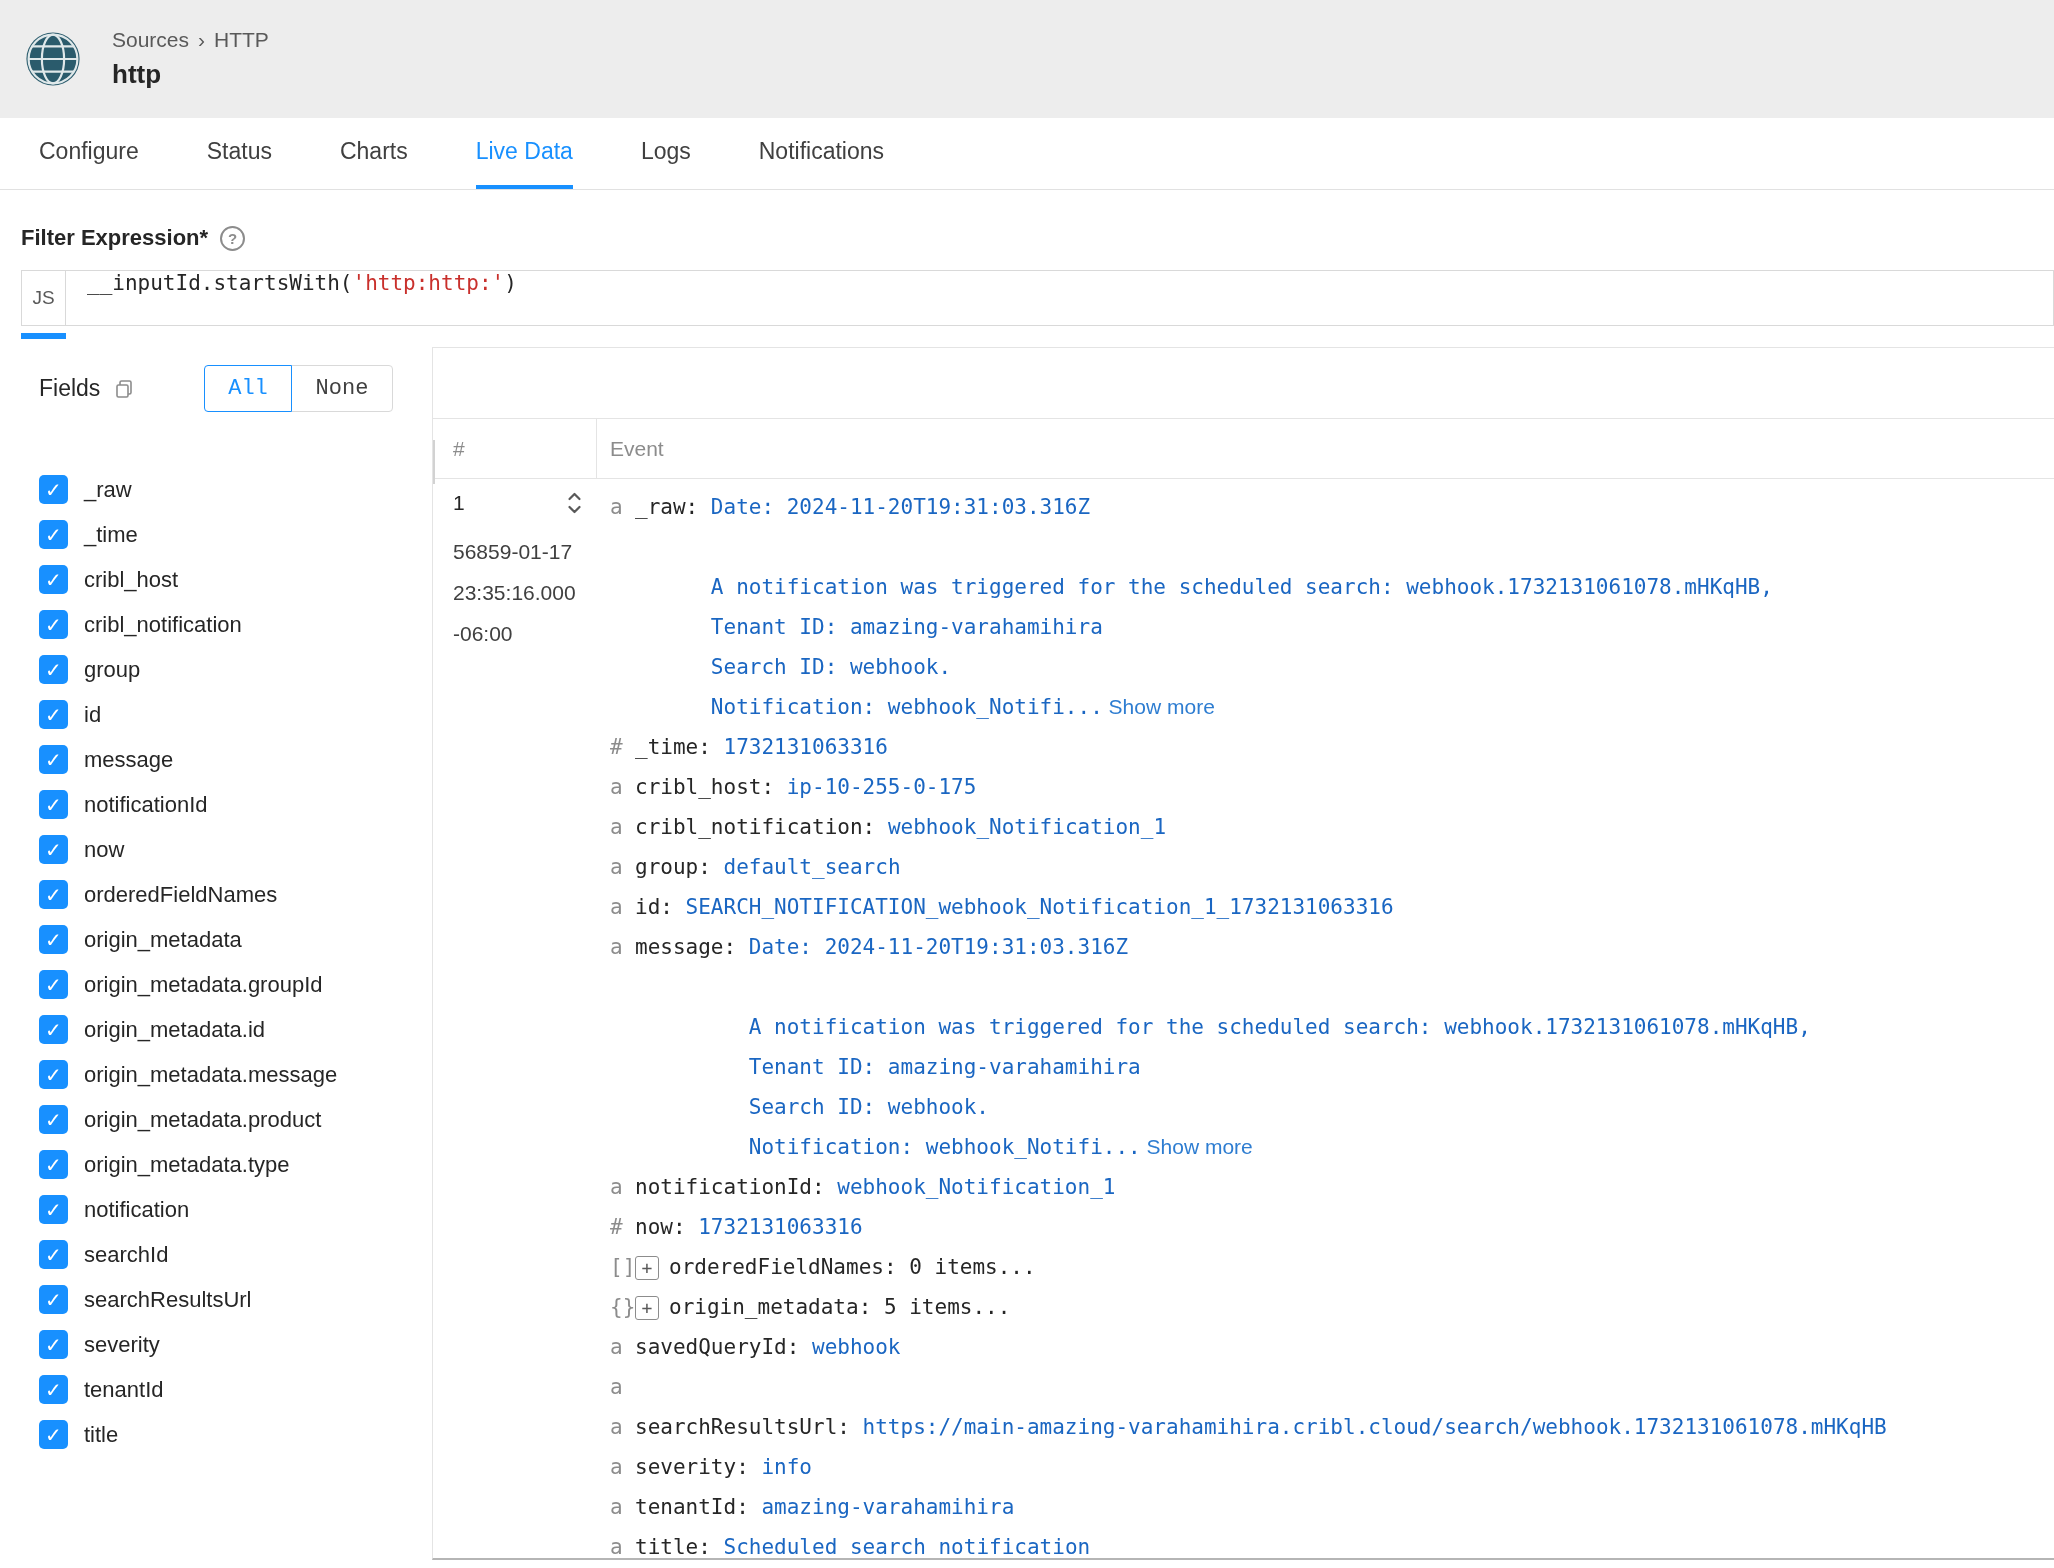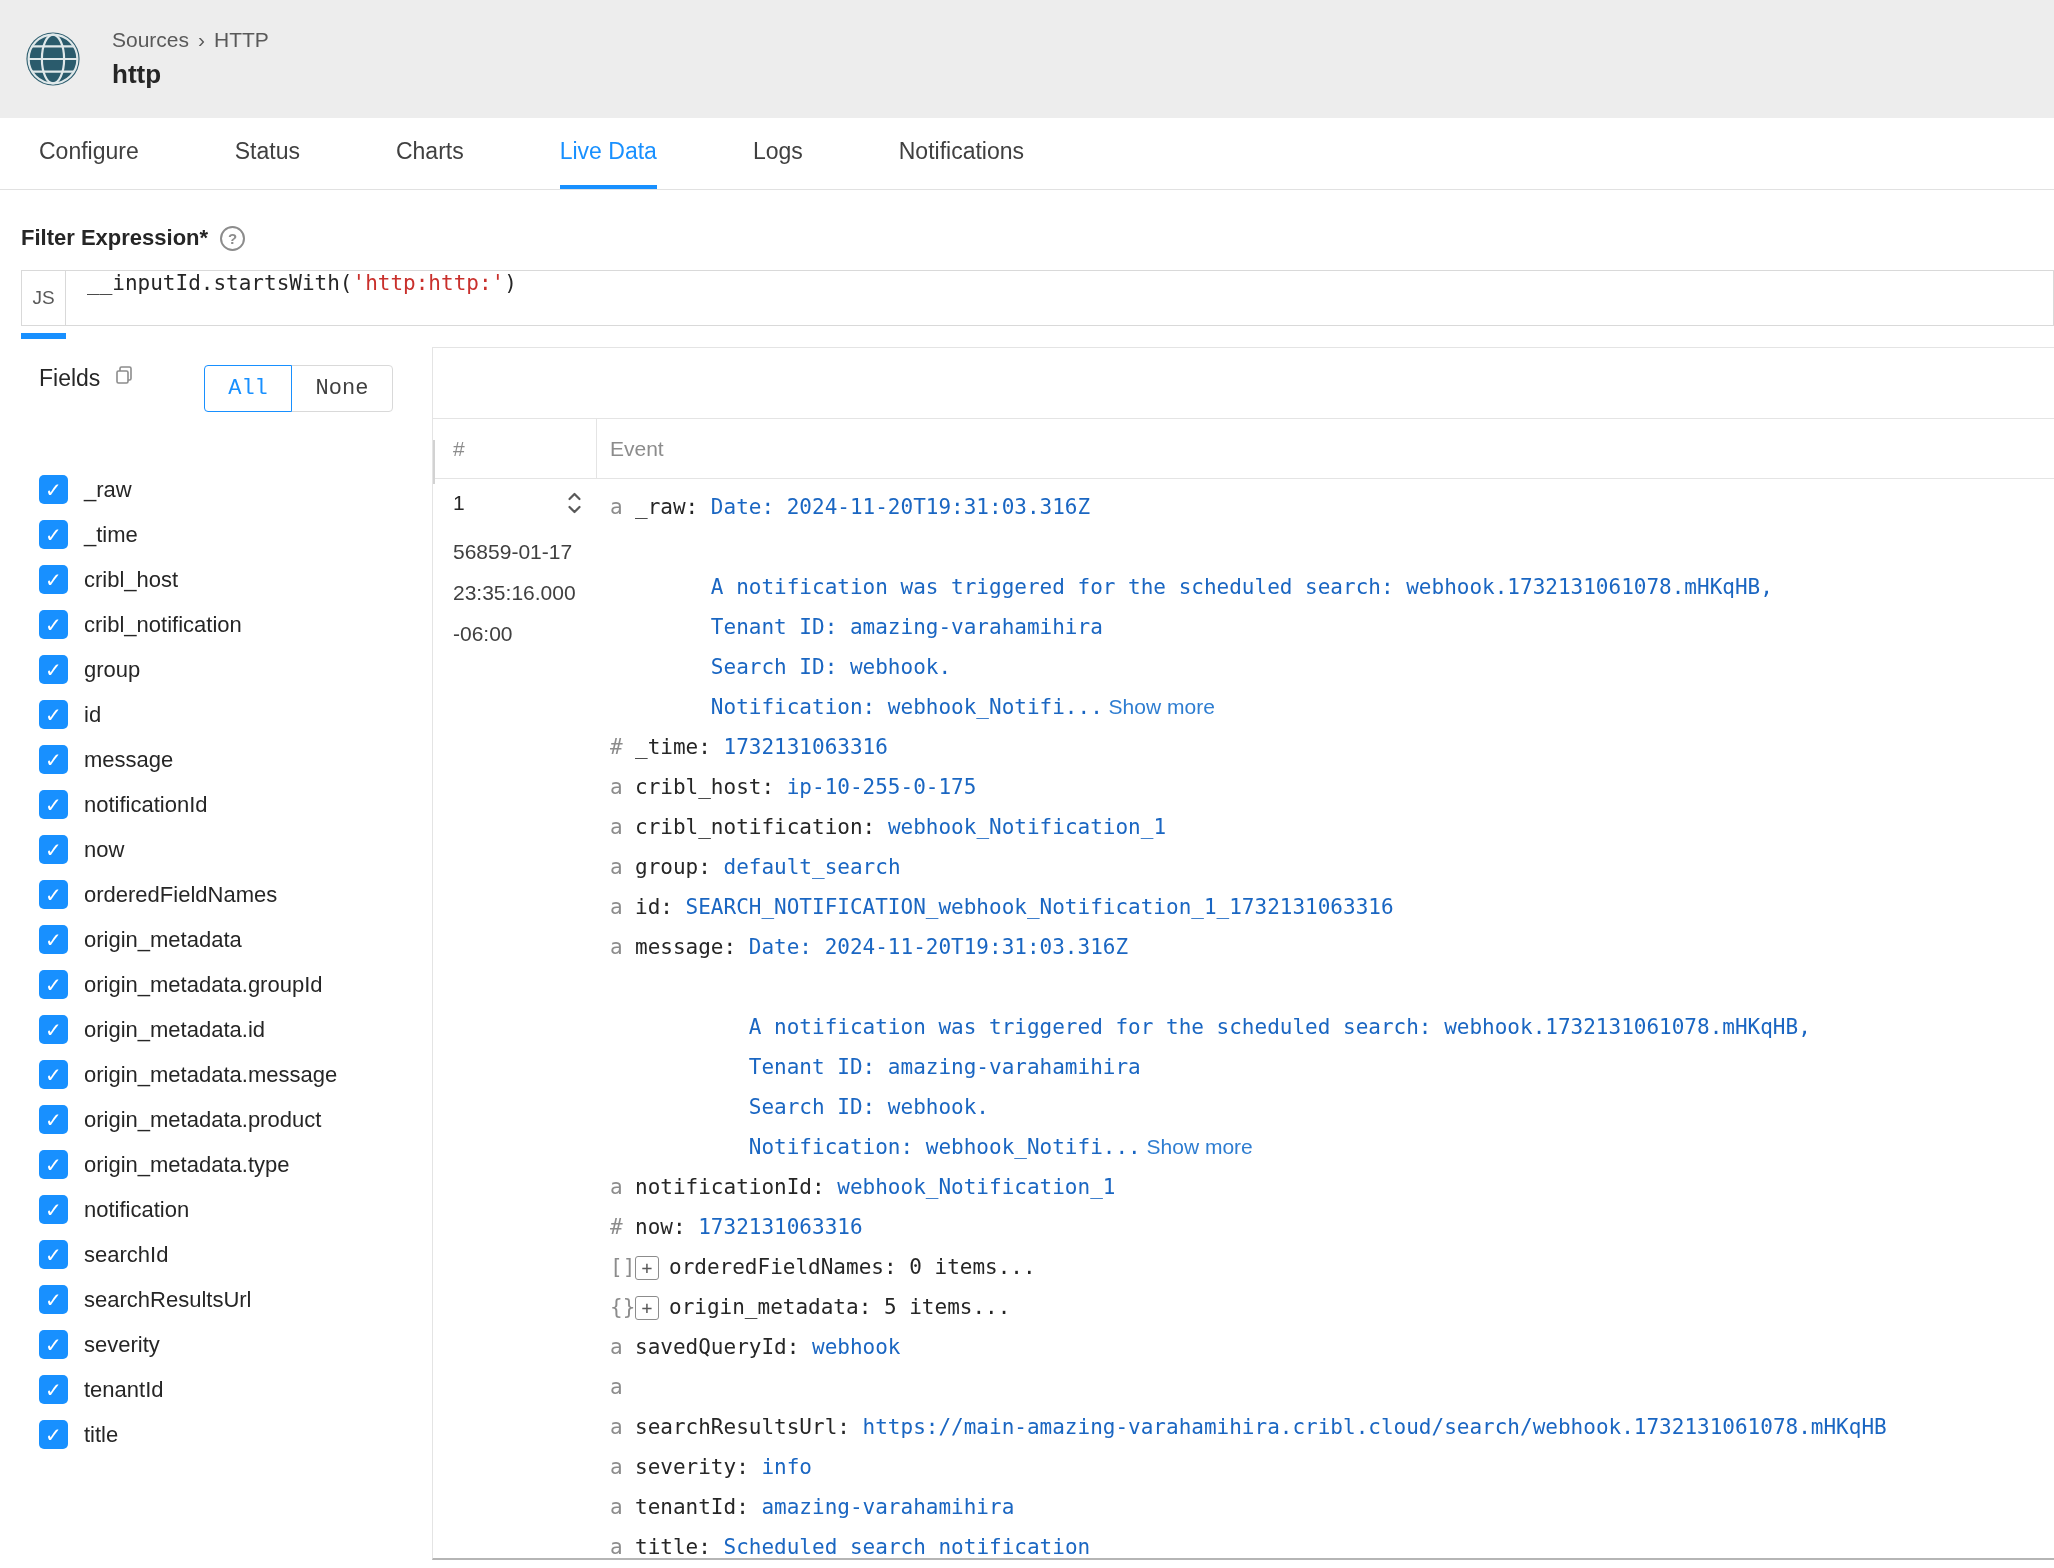--- a/index.html
+++ b/index.html
@@ -7,21 +7,21 @@
               font-family:"Liberation Sans",sans-serif; color:#262626; }
 
   
   .app-header { height:118px; background:#ededed; display:flex; align-items:center; padding-left:24px; }
   .globe { width:58px; height:58px; margin-right:30px; flex:none; }
   .breadcrumb { font-size:21px; color:#595959; margin-bottom:7px; }
   .breadcrumb .sep { margin:0 9px; color:#595959; }
   .page-title { font-size:26px; font-weight:bold; color:#262626; }
 
   
-  .tab-bar { height:72px; border-bottom:1px solid #e1e1e1; display:flex; padding-left:39px; gap:96px; background:#fff; }
+  .tab-bar { height:72px; border-bottom:1px solid #e1e1e1; display:flex; padding-left:39px; gap:68px; background:#fff; }
   .tab { font-size:23px; color:#404040; display:flex; align-items:center; border-bottom:4px solid transparent; cursor:pointer; white-space:nowrap; }
   .tab.active { color:#1890ff; border-bottom-color:#1890ff; }
 
   
   .filter-section { padding:34px 0 8px 21px; }
   .filter-label-row { display:flex; align-items:center; gap:12px; height:28px; }
   .filter-label { font-size:22px; font-weight:bold; color:#262626; }
   .help-icon { width:25px; height:25px; border:2px solid #8c8c8c; border-radius:50%; color:#8c8c8c;
                font-size:15px; font-weight:bold; display:flex; align-items:center; justify-content:center; cursor:pointer; }
   .filter-input { margin-top:18px; height:56px; border:1px solid #d9d9d9; display:flex; align-items:stretch; background:#fff; }
@@ -30,21 +30,21 @@
   .code { display:flex; align-items:flex-start; padding-left:21px; font-family:"DejaVu Sans Mono",monospace;
           font-size:21px; color:#262626; white-space:pre; }
   .code .str { color:#c9302c; }
   .progress-bar { width:45px; height:6px; background:#1890ff; margin-top:7px; }
 
   
   .content { display:flex; height:1221px; }
 
   
   .fields-panel { width:432px; flex:none; padding:18px 39px 0 39px; }
-  .fields-head { display:flex; height:47px; }
+  .fields-head { display:flex; align-items:center; height:47px; }
   .fields-title { font-size:23px; color:#262626; }
   .copy-icon { margin-left:14px; display:flex; cursor:pointer; }
   .seg-group { margin-left:auto; display:flex;font-family:Liberation Mono, monospace; }
   .seg-btn { height:47px; display:flex; align-items:center; justify-content:center; font-size:22px;
              background:#fff; cursor:pointer; }
   .btn-all { width:88px; border:1px solid #1890ff; color:#1890ff; border-radius:4px 0 0 4px; z-index:1; }
   .btn-none { width:102px; border:1px solid #d9d9d9; color:#404040; margin-left:-1px; border-radius:0 4px 4px 0; }
   .fields-list { margin-top:55px; }
   .field-row { height:45px; display:flex; align-items:center; gap:16px; cursor:pointer; }
   .cbx { width:29px; height:29px; background:#1890ff; border-radius:5px; color:#fff; font-size:20px;

